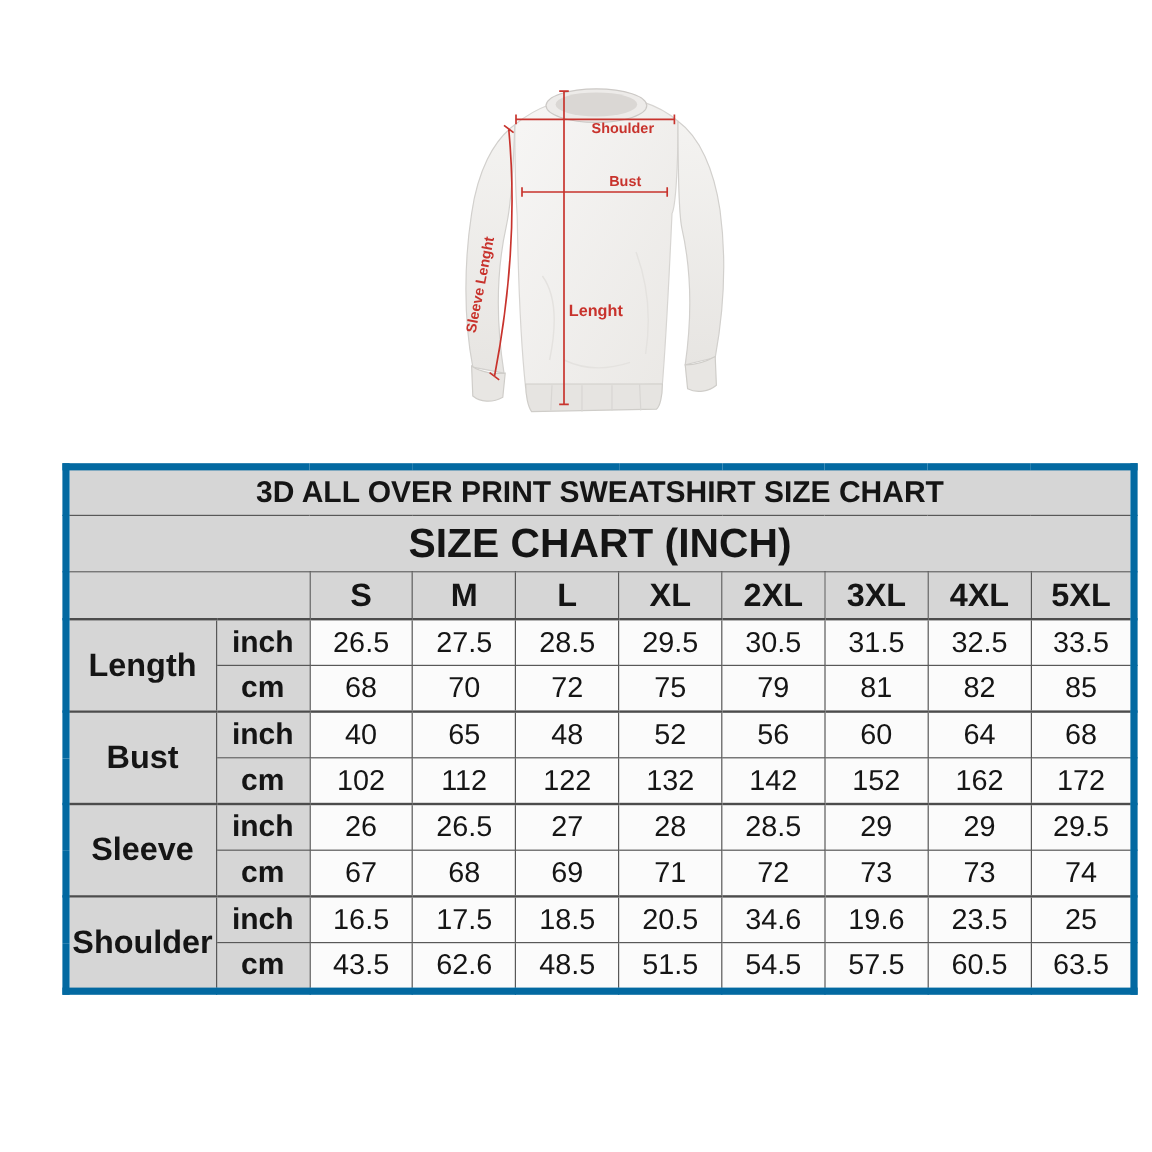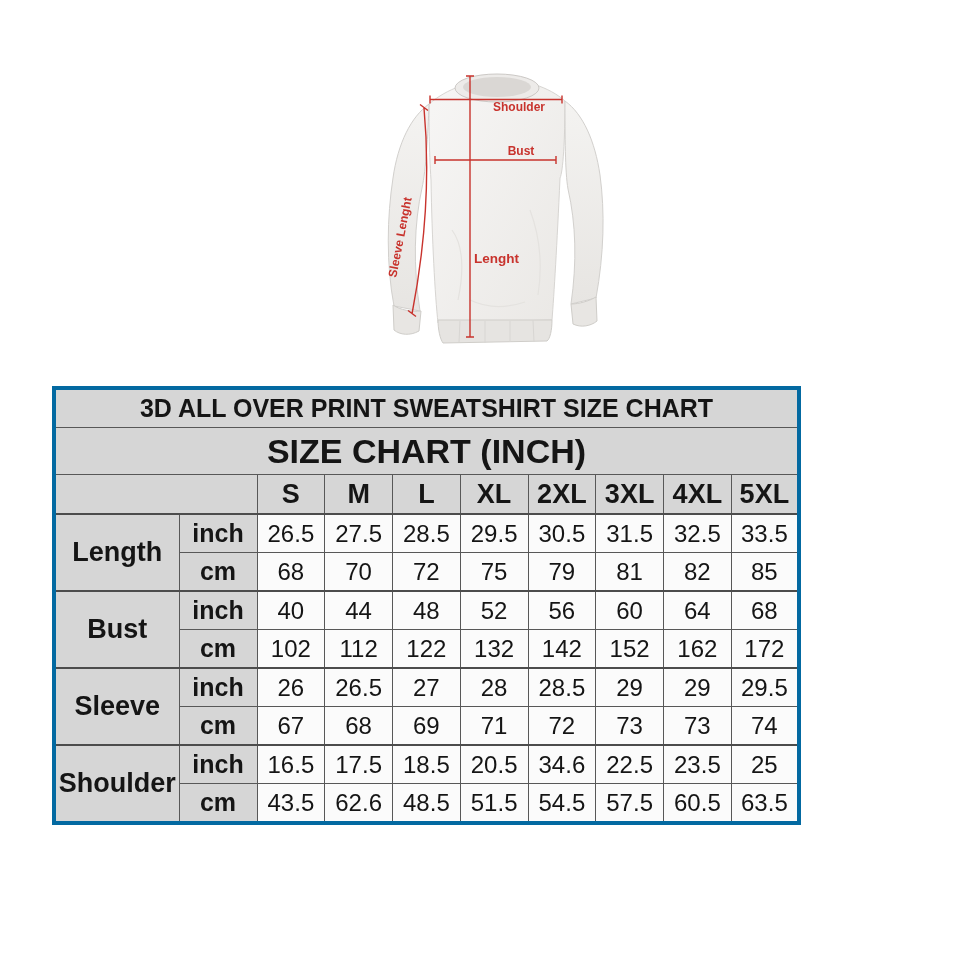--- a/index.html
+++ b/index.html
@@ -4,23 +4,23 @@
 <style>
   html,body{margin:0;padding:0;background:#ffffff;}
   body{
     width:960px;height:960px;position:relative;overflow:hidden;
     font-family:"Liberation Sans","DejaVu Sans",sans-serif;
   }
   
   #garment{position:absolute;left:378px;top:58px;width:234px;height:292px;}
   
   table.sizechart{
-    position:absolute;left:52px;top:386px;width:749px;
+    position:absolute;left:52px;top:386px;width:896px;
     border-collapse:collapse;table-layout:fixed;
-    border:4px solid #0369a1;
+    border:6px solid #0369a1;
     color:#151515;
   }
   table.sizechart td{
     border:1px solid #585858;
     text-align:center;vertical-align:middle;
     padding:0;overflow:hidden;white-space:nowrap;
   }
   .r-title td{
     height:37px;font-size:25px;font-weight:bold;background:#d6d6d6;
     border-bottom:4px double #4c4c4c;letter-spacing:0px;
@@ -142,21 +142,21 @@
         <td class="val">75</td>
         <td class="val">79</td>
         <td class="val">81</td>
         <td class="val">82</td>
         <td class="val">85</td>
       </tr>
       <tr class="group-start">
         <td class="rowlabel" rowspan="2">Bust</td>
         <td class="unit">inch</td>
         <td class="val">40</td>
-        <td class="val">44</td>
+        <td class="val">65</td>
         <td class="val">48</td>
         <td class="val">52</td>
         <td class="val">56</td>
         <td class="val">60</td>
         <td class="val">64</td>
         <td class="val">68</td>
       </tr>
       <tr class="group-end">
         <td class="unit">cm</td>
         <td class="val">102</td>
@@ -192,21 +192,21 @@
         <td class="val">74</td>
       </tr>
       <tr class="group-start">
         <td class="rowlabel" rowspan="2">Shoulder</td>
         <td class="unit">inch</td>
         <td class="val">16.5</td>
         <td class="val">17.5</td>
         <td class="val">18.5</td>
         <td class="val">20.5</td>
         <td class="val">34.6</td>
-        <td class="val">22.5</td>
+        <td class="val">19.6</td>
         <td class="val">23.5</td>
         <td class="val">25</td>
       </tr>
       <tr class="group-end">
         <td class="unit">cm</td>
         <td class="val">43.5</td>
         <td class="val">62.6</td>
         <td class="val">48.5</td>
         <td class="val">51.5</td>
         <td class="val">54.5</td>

